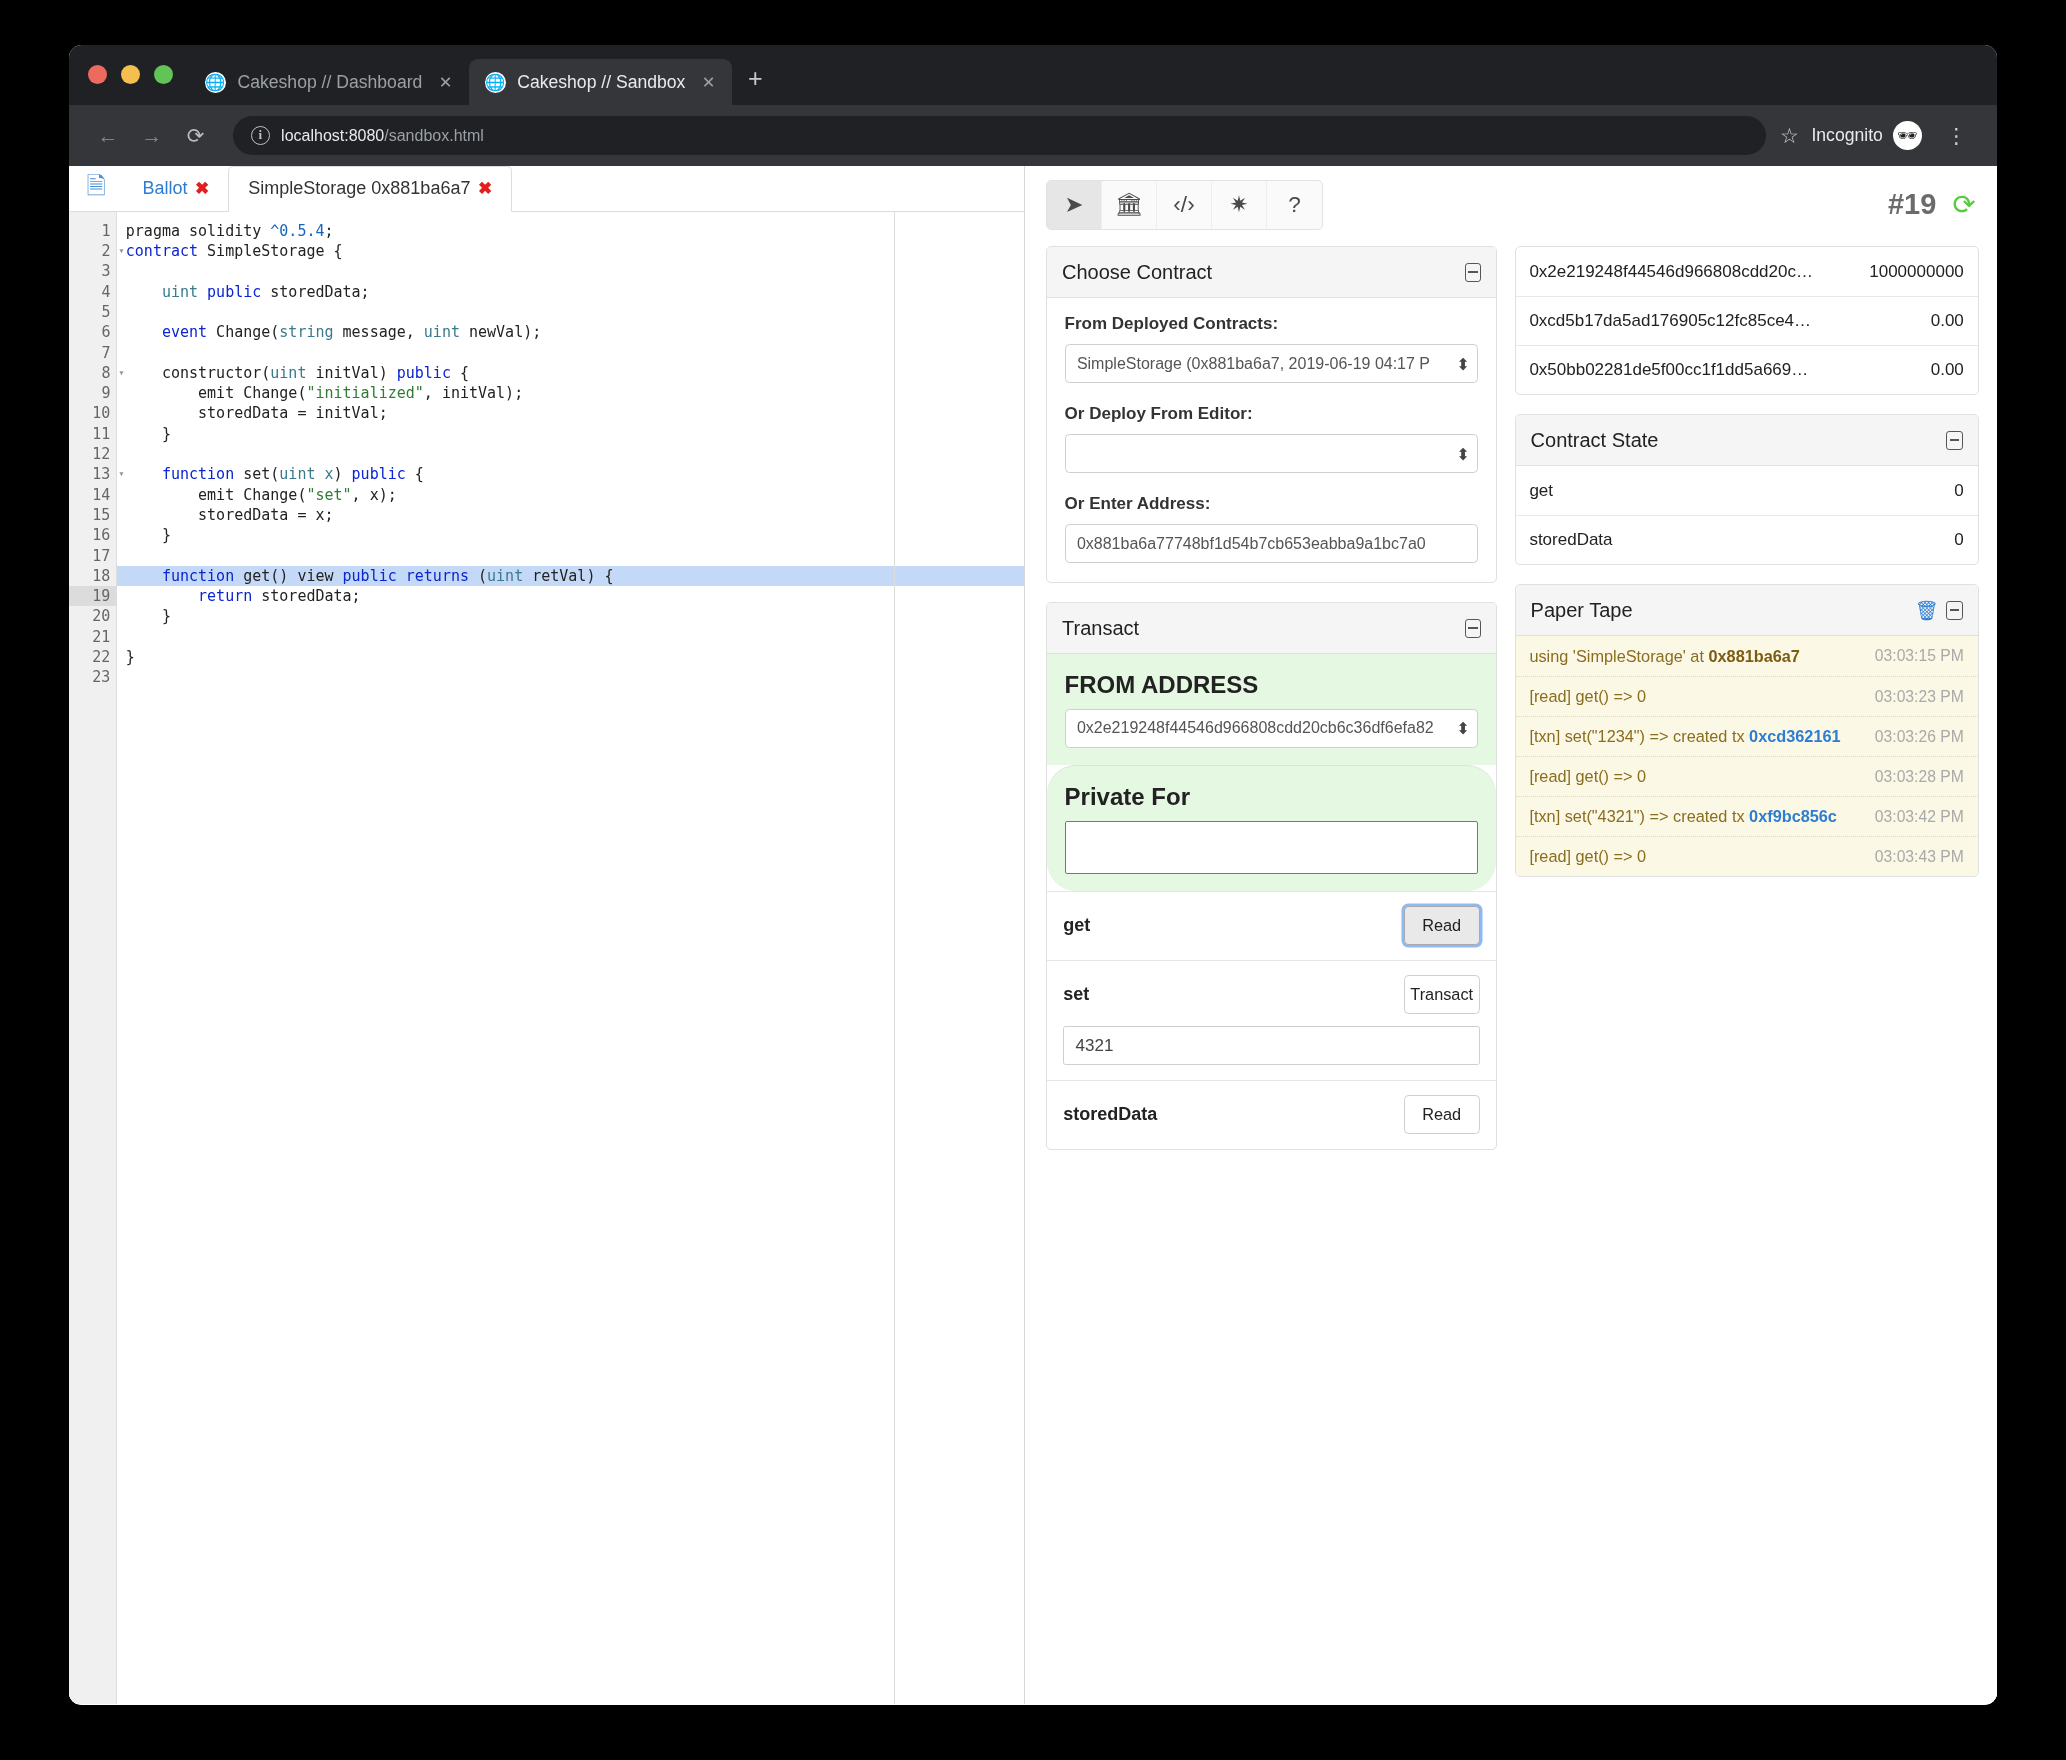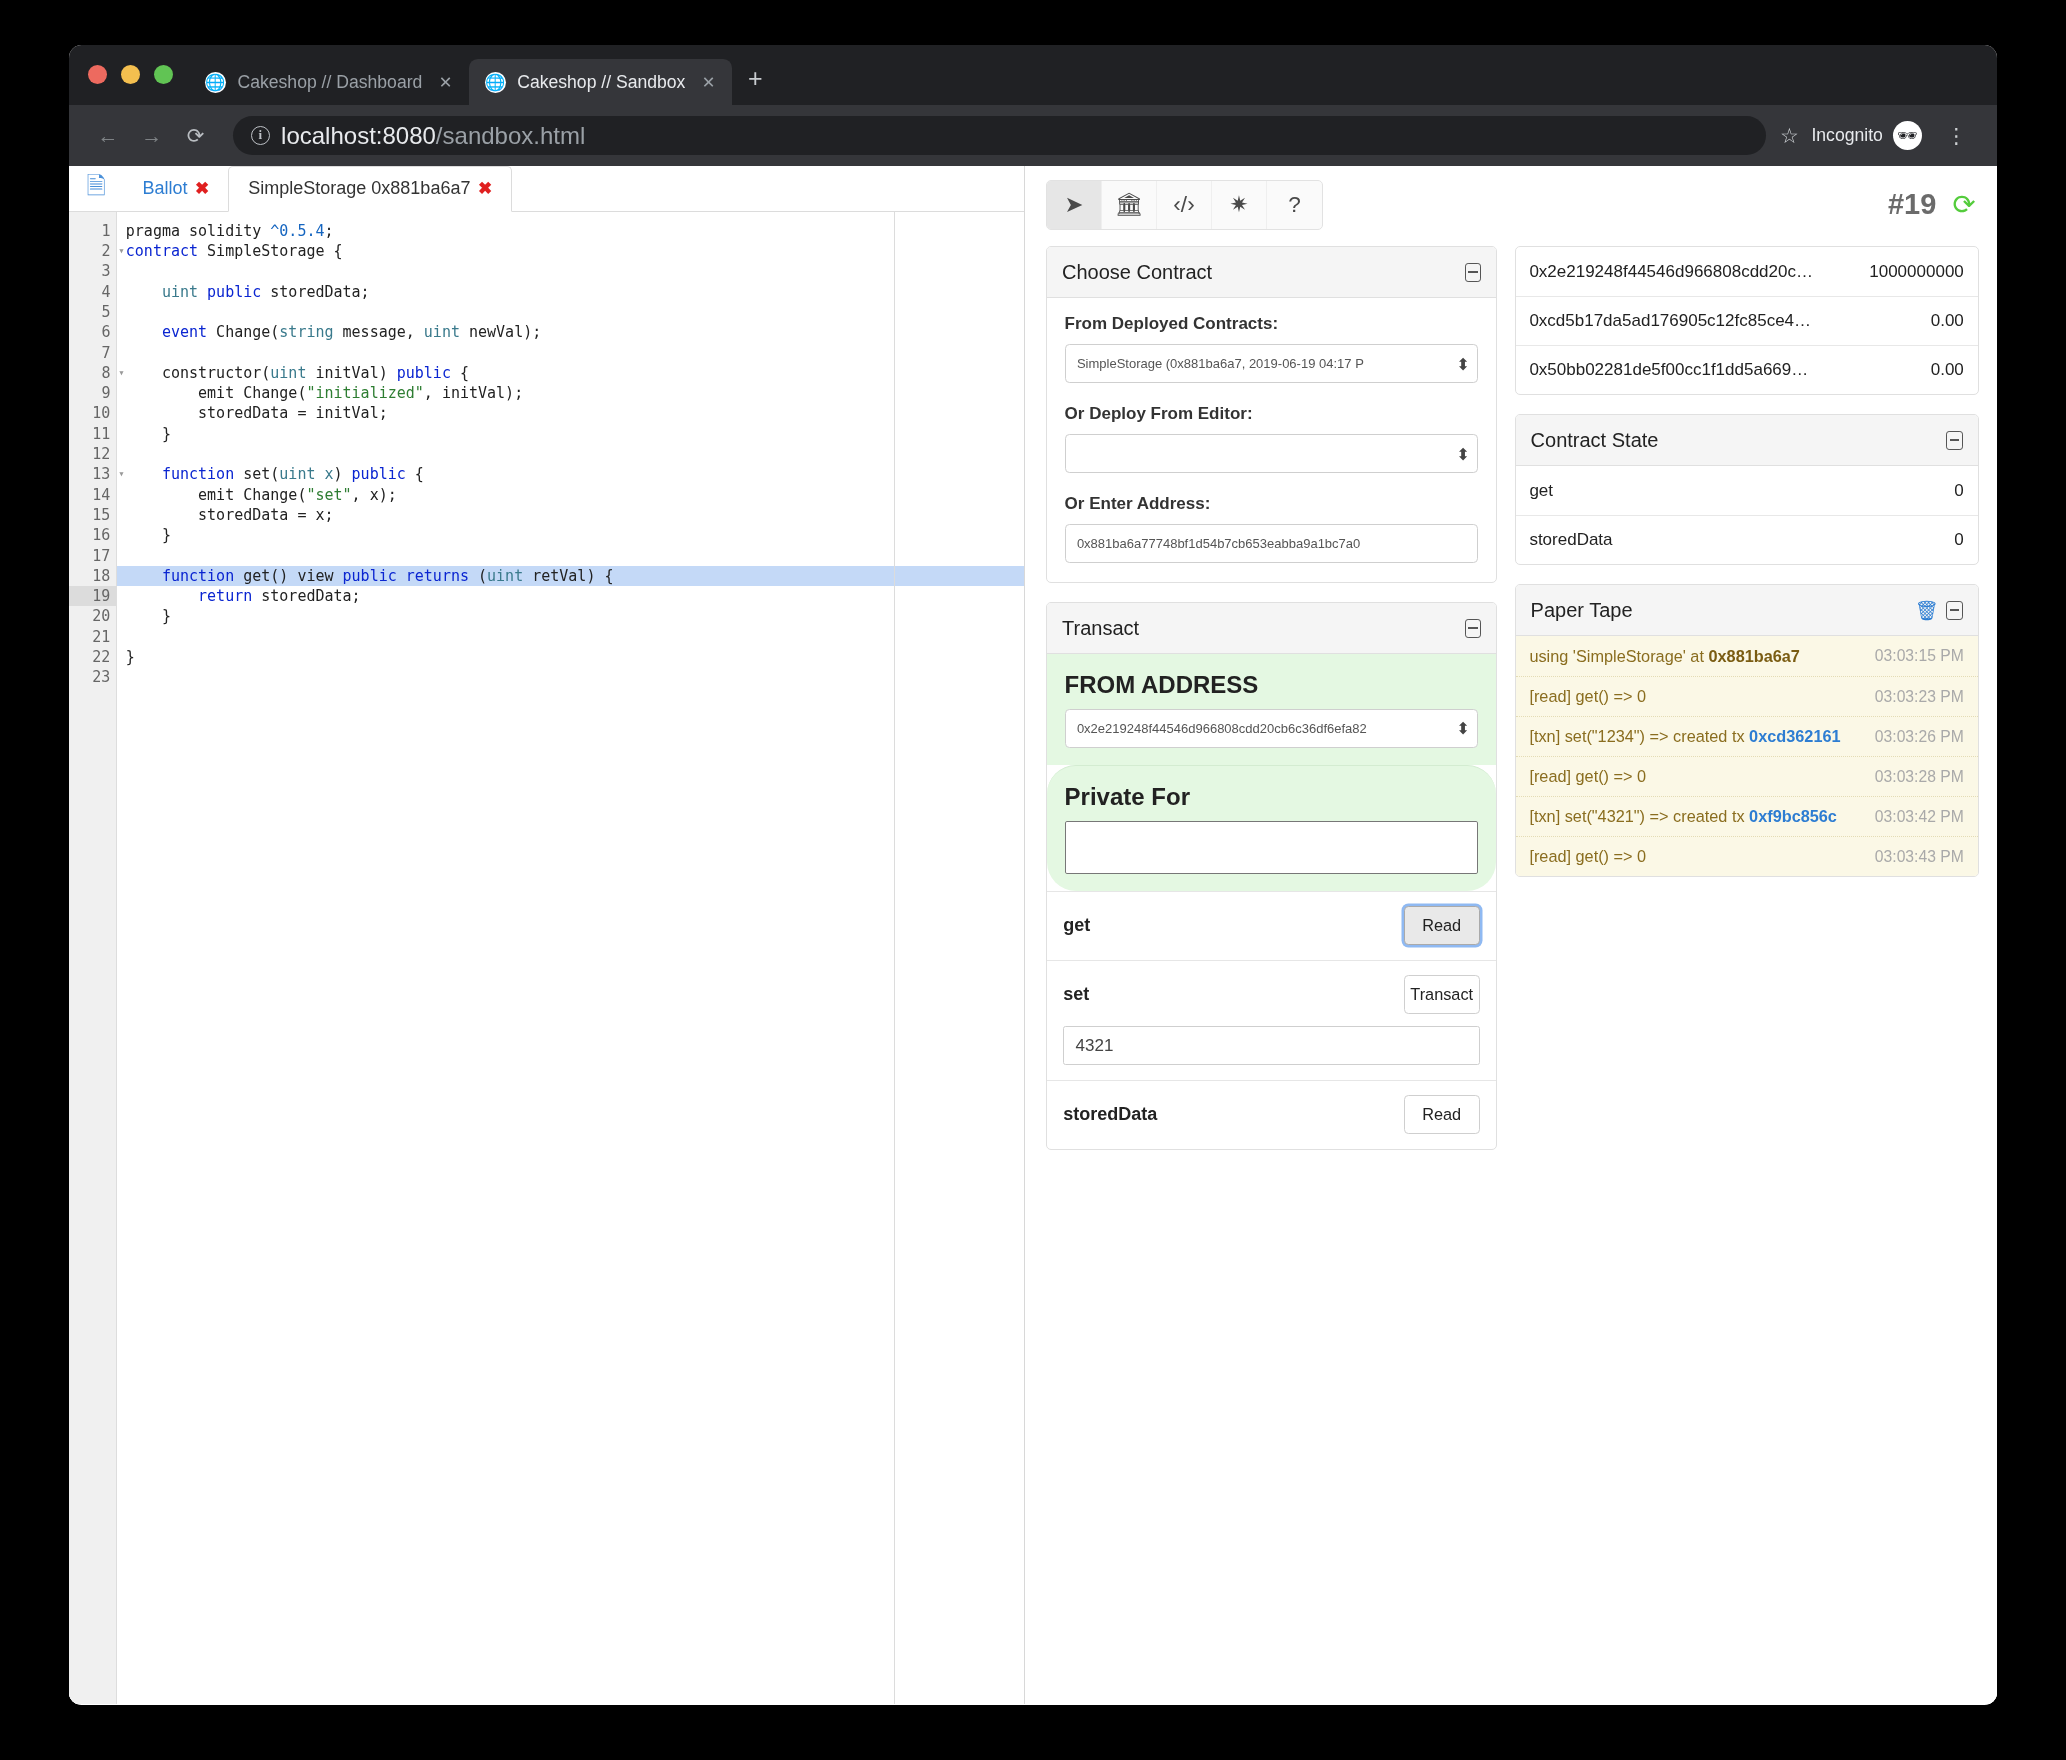--- a/index.html
+++ b/index.html
@@ -56,21 +56,21 @@
     flex: 1; height: 39px; background: #202124; border-radius: 20px;
     display: flex; align-items: center; padding: 0 17.6px; gap: 11.3px;
     margin: 0 10px 0 13.8px; position: relative;
   }
   .info-i {
     width: 19px; height: 19px; border-radius: 50%;
     border: 1.6px solid #bdc1c6; color: #bdc1c6;
     font-size: 13px; font-weight: bold; text-align: center; line-height: 16.3px;
     flex: none; font-family: "Liberation Serif", serif;
   }
-  .url { font-size: 24px; color: #9aa0a6; white-space: nowrap; }
+  .url { font-size: 16px; color: #9aa0a6; white-space: nowrap; }
   .url b { color: #e8eaed; font-weight: normal; }
   .star { color: #cdd1d4; font-size: 21px; margin-left: auto; }
   .incog { display: flex; align-items: center; gap: 10px; padding: 0 8.8px; }
   .incog-label { color: #e8eaed; font-size: 17.6px; }
   .incog-av {
     width: 29px; height: 29px; border-radius: 50%; background: #fff;
     display: flex; align-items: center; justify-content: center;
     font-size: 16.3px; color: #202124;
   }
   .kebab { color: #cdd1d4; font-size: 21px; padding: 0 11.3px; letter-spacing: 0; }
@@ -169,21 +169,21 @@
     content: ""; position: absolute; left: 2.5px; right: 2.5px; top: 7.5px;
     height: 1.6px; background: #555;
   }
   .trash-icon { color: #2d7dd2; font-size: 19px; line-height: 1; }
 
   .panel-body { padding: 16.3px 17.6px 19px; }
   .flabel { font-size: 17px; font-weight: bold; color: #333; margin-bottom: 10px; }
   .fgap { height: 21px; }
   .ctl {
     width: 100%; height: 39px; border: 0.6px solid #cfcfcf; border-radius: 4.4px;
-    background: #fff; font-size: 13px; color: #555;
+    background: #fff; font-size: 16px; color: #555;
     padding: 0 27.6px 0 11.3px; display: flex; align-items: center;
     white-space: nowrap; overflow: hidden; position: relative;
   }
   .ctl.sel::after {
     content: "⬍"; position: absolute; right: 7.5px; top: 50%;
     transform: translateY(-50%); font-size: 16.3px; color: #444;
   }
 
   
   .tx-green { background: #e4f8e2; padding: 16.3px 17.6px 17.6px; }

